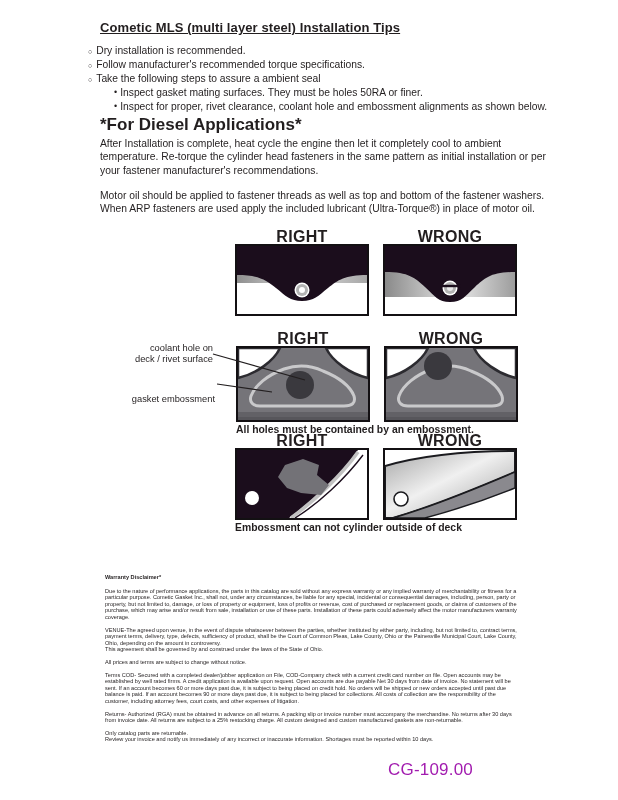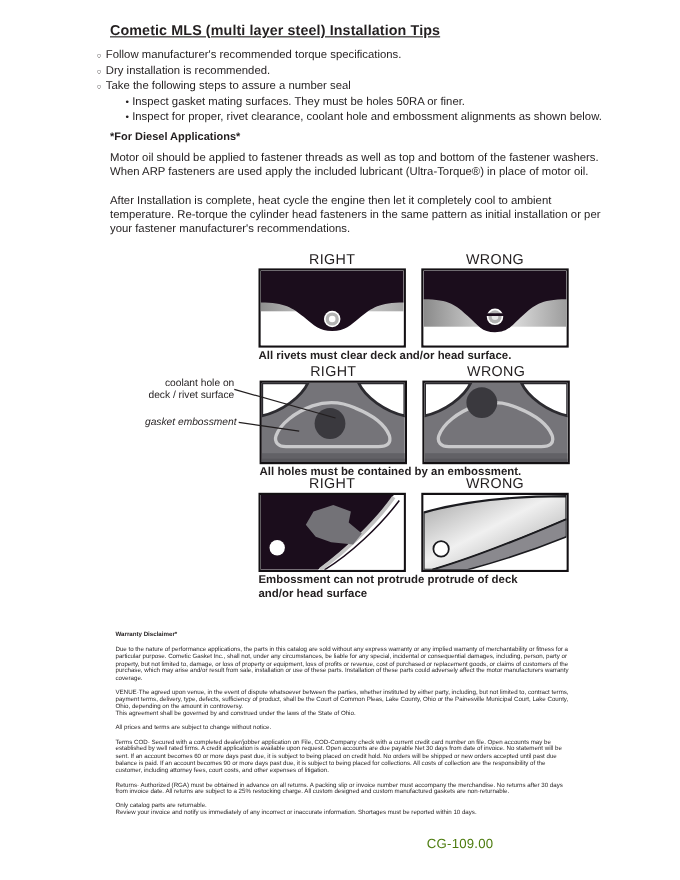--- a/index.html
+++ b/index.html
@@ -13,85 +13,85 @@
 
   
   .tips-list { left:88px; top:44px; width:462px; font-size:10.3px; line-height:13.5px; }
   .tip-row { display:flex; }
   .b-circle { font-size:7px; line-height:13.5px; margin-right:4px; margin-top:0.5px; }
   .sub { margin-left:26px; }
   .b-dot { font-size:9px; line-height:13.5px; margin-right:3px; }
 
   
   .diesel { left:100px; top:118px; width:452px; font-size:10.3px; line-height:13.2px; }
-  .diesel h2 { font-size:10px; font-weight:bold; margin-bottom:6px; }
+  .diesel h2 { font-size:17px; font-weight:bold; margin-bottom:6px; }
   .diesel p { margin-bottom:12px; }
 
   
   .pair { width:282px; }
   .pair-labels { display:flex; height:16px; }
-  .pair-labels span { width:134px; text-align:center; font-size:13px; font-weight:normal; letter-spacing:.3px; }
+  .pair-labels span { width:134px; text-align:center; font-size:16px; font-weight:bold; letter-spacing:.3px; }
   .pair-labels span + span { margin-left:14px; }
   .pair-boxes { display:flex; }
   .dbox { width:134px; border:2px solid #131013; background:#fff; }
   .dbox + .dbox { margin-left:14px; }
   .dbox svg { display:block; }
   .caption { font-size:10.4px; font-weight:bold; margin-top:2px; line-height:12.5px; }
   .caption.center { }
 
   #pair1 { left:235px; top:228px; }
   #pair2 { left:236px; top:330px; }
   #pair3 { left:235px; top:432px; }
 
   
   .callout { position:absolute; text-align:right; font-size:9.3px; line-height:11px; color:#221e1f; }
   #callout-coolant { left:95px; top:343px; width:118px; }
-  #callout-emboss  { left:95px; top:378px; width:120px;font-style:italic; }
+  #callout-emboss  { left:95px; top:394px; width:120px; }
   #leader-overlay { left:208px; top:346px; z-index:5; }
 
   
   .disclaimer { left:105px; top:574px; width:416px; font-size:5.6px; line-height:6.6px; color:#2a2627; }
   .disclaimer .d-head { font-weight:bold; margin-bottom:7px; }
   .disclaimer p { margin-bottom:6px; }
   .disclaimer .tight { margin-bottom:0; }
 
-  .footer-code { left:388px; top:760px; font-size:12px; color:#4d7c0f; letter-spacing:.2px; }
+  .footer-code { left:388px; top:760px; font-size:17px; color:#a21caf; letter-spacing:.2px; }
 </style>
 </head>
 <body>
 
 <div class="abs doc-title">Cometic MLS (multi layer steel) Installation Tips</div>
 
 <div class="abs tips-list">
   <div class="tip-row">
     <span class="b-circle">○</span>
-    <span>Follow manufacturer's recommended torque specifications.</span>
+    <span>Dry installation is recommended.</span>
   </div>
   <div class="tip-row">
     <span class="b-circle">○</span>
-    <span>Dry installation is recommended.</span>
+    <span>Follow manufacturer's recommended torque specifications.</span>
   </div>
   <div class="tip-row">
     <span class="b-circle">○</span>
-    <span>Take the following steps to assure a number seal</span>
+    <span>Take the following steps to assure a ambient seal</span>
   </div>
   <div class="tip-row sub">
     <span class="b-dot">•</span>
     <span>Inspect gasket mating surfaces.  They must be holes 50RA or finer.</span>
   </div>
   <div class="tip-row sub">
     <span class="b-dot">•</span>
     <span>Inspect for proper, rivet clearance, coolant hole and embossment alignments as shown below.</span>
   </div>
 </div>
 
 <div class="abs diesel">
   <h2>*For Diesel Applications*</h2>
+  <p>After Installation is complete, heat cycle the engine then let it completely cool to ambient temperature. Re-torque the cylinder head fasteners in the same pattern as initial installation or per your fastener manufacturer's recommendations.</p>
   <p>Motor oil should be applied to fastener threads as well as top and bottom of the fastener washers. When ARP fasteners are used apply the included lubricant (Ultra-Torque®) in place of motor oil.</p>
-  <p>After Installation is complete, heat cycle the engine then let it completely cool to ambient temperature. Re-torque the cylinder head fasteners in the same pattern as initial installation or per your fastener manufacturer's recommendations.</p>
 </div>
 
 <div id="pair1" class="abs pair">
   <div class="pair-labels">
     <span>RIGHT</span>
     <span>WRONG</span>
   </div>
   <div class="pair-boxes">
     <div class="dbox">
       <svg width="130" height="68" viewBox="0 0 130 68">
@@ -122,21 +122,20 @@
         <rect width="130" height="68" fill="#fff"></rect>
         <rect y="25" width="130" height="26" fill="url(#g1b)"></rect>
         <path d="M0,0 H130 V26 C106,26 100,32 90,41 C80,50 77,56 65,56 C53,56 50,50 40,41 C30,32 24,26 0,26 Z" fill="#1b0d1c"></path>
         <circle cx="65" cy="42" r="7.5" fill="#ffffff"></circle>
         <circle cx="65" cy="42" r="6" fill="#b3b3b3"></circle>
         <circle cx="65" cy="42" r="3" fill="#e8e8e8"></circle>
         <line x1="55" y1="40" x2="76" y2="40" stroke="#1b0d1c" stroke-width="2.4"></line>
       </svg>
     </div>
   </div>
-  <div class="caption">All rivets must clear deck and/or head surface.</div>
 </div>
 
 <div id="pair2" class="abs pair">
   <div class="pair-labels">
     <span>RIGHT</span>
     <span>WRONG</span>
   </div>
   <div class="pair-boxes">
     <div class="dbox">
       <svg width="130" height="72" viewBox="0 0 130 72">
@@ -202,22 +201,21 @@
           </linearGradient>
         </defs>
         <rect width="130" height="68" fill="#fff"></rect>
         <path d="M0,16 C38,5 78,1 130,1 V22 C88,40 46,57 8,68 H0 Z" fill="url(#g3)" stroke="#1b1b1f" stroke-width="2"></path>
         <path d="M8,68 C46,57 88,40 130,22 V38 C98,51 66,61 40,68 Z" fill="#8a898e" stroke="#1b1b1f" stroke-width="1.4"></path>
         <circle cx="16" cy="49" r="7" fill="#ffffff" stroke="#1b1b1f" stroke-width="1.6"></circle>
       </svg>
     </div>
   </div>
   <div class="caption">
-    <div>Embossment can not protrude protrude of deck</div>
-    <div>and/or head surface</div>
+    <div>Embossment can not cylinder outside of deck</div>
   </div>
 </div>
 
 <div class="abs disclaimer">
   <div class="d-head">Warranty Disclaimer*</div>
   <p>Due to the nature of performance applications, the parts in this catalog are sold without any express warranty or any implied warranty of merchantability or fitness for a particular purpose.  Cometic Gasket Inc., shall not, under any circumstances, be liable for any special, incidental or consequential damages, including, person, party or property, but not limited to, damage, or loss of property or equipment, loss of profits or revenue, cost of purchased or replacement goods, or claims of customers of the purchase, which may arise and/or result from sale, installation or use of these parts.  Installation of these parts could adversely affect the motor manufacturers warranty coverage.</p>
   <p class="tight">VENUE-The agreed upon venue, in the event of dispute whatsoever between the parties, whether instituted by either party, including, but not limited to, contract terms, payment terms, delivery, type, defects, sufficiency of product, shall be the Court of Common Pleas, Lake County, Ohio or the Painesville Municipal Court, Lake County, Ohio, depending on the amount in controversy.</p>
   <p>This agreement shall be governed by and construed under the laws of the State of Ohio.</p>
   <p>All prices and terms are subject to change without notice.</p>
   <p>Terms COD- Secured with a completed dealer/jobber application on File, COD-Company check with a current credit card number on file.  Open accounts may be established by well rated firms.  A credit application is available upon request.  Open accounts are due payable Net 30 days from date of invoice.  No statement will be sent.  If an account becomes 60 or more days past due, it is subject to being placed on credit hold.  No orders will be shipped or new orders accepted until past due balance is paid.  If an account becomes 90 or more days past due, it is subject to being placed for collections.  All costs of collection are the responsibility of the customer, including attorney fees, court costs, and other expenses of litigation.</p>

